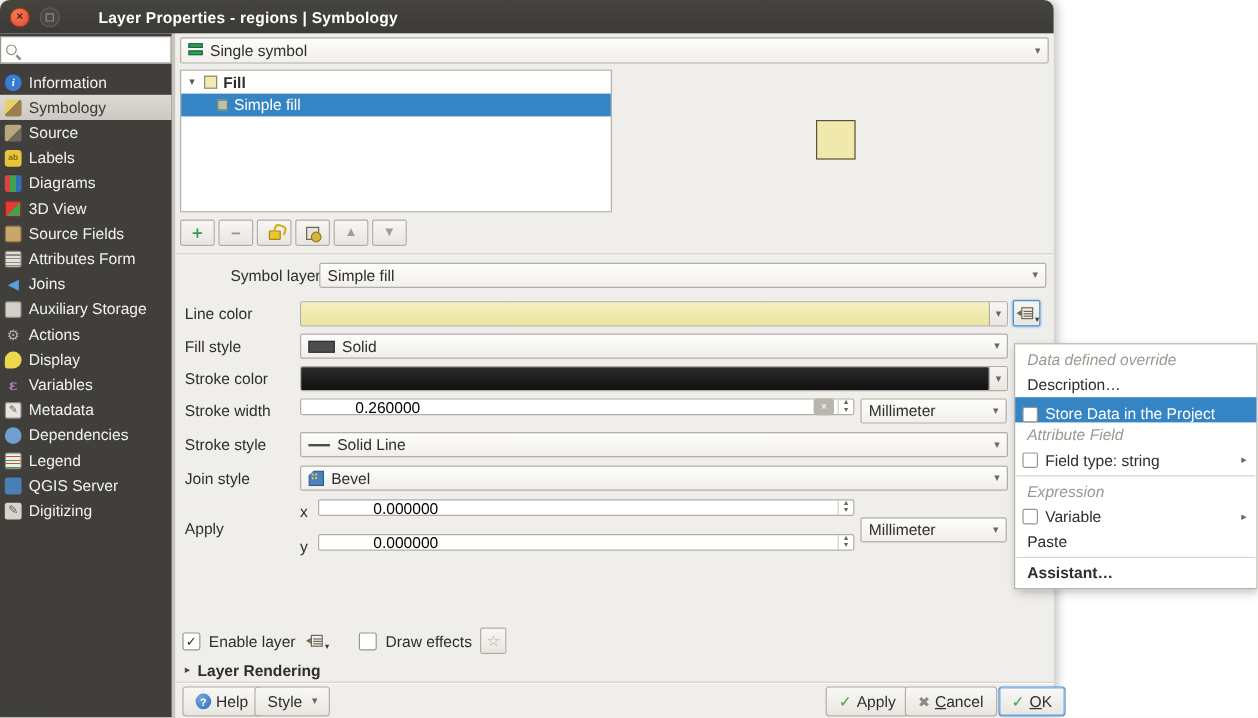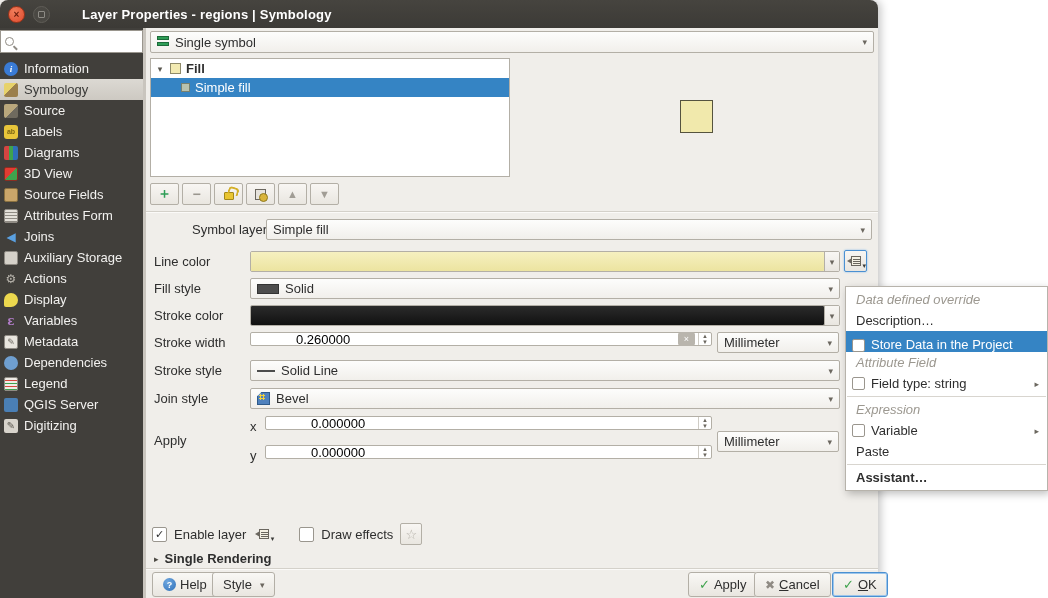--- a/index.html
+++ b/index.html
@@ -380,21 +380,21 @@
             <span class="tag"></span>
             <span class="mini">▾</span>
           </span>
         <span class="cb" style="margin-left:22px;"></span>
         <span>Draw effects</span>
         <span class="star-btn">☆</span>
       </div>
 
       <div class="section-title" style="position:absolute; left:8px; top:523px;">
         <span class="twisty">▸</span>
-        <span>Single Rendering</span>
+        <span>Layer Rendering</span>
       </div>
 
       <div class="hsep" style="top:540px;"></div>
 
       <div class="btn" style="position:absolute; left:6px; top:544px;">
         <span class="help-ic">?</span>
         <span>Help</span>
       </div>
       <div class="btn" style="position:absolute; left:66px; top:544px; gap:8px;">
         <span>Style</span>

